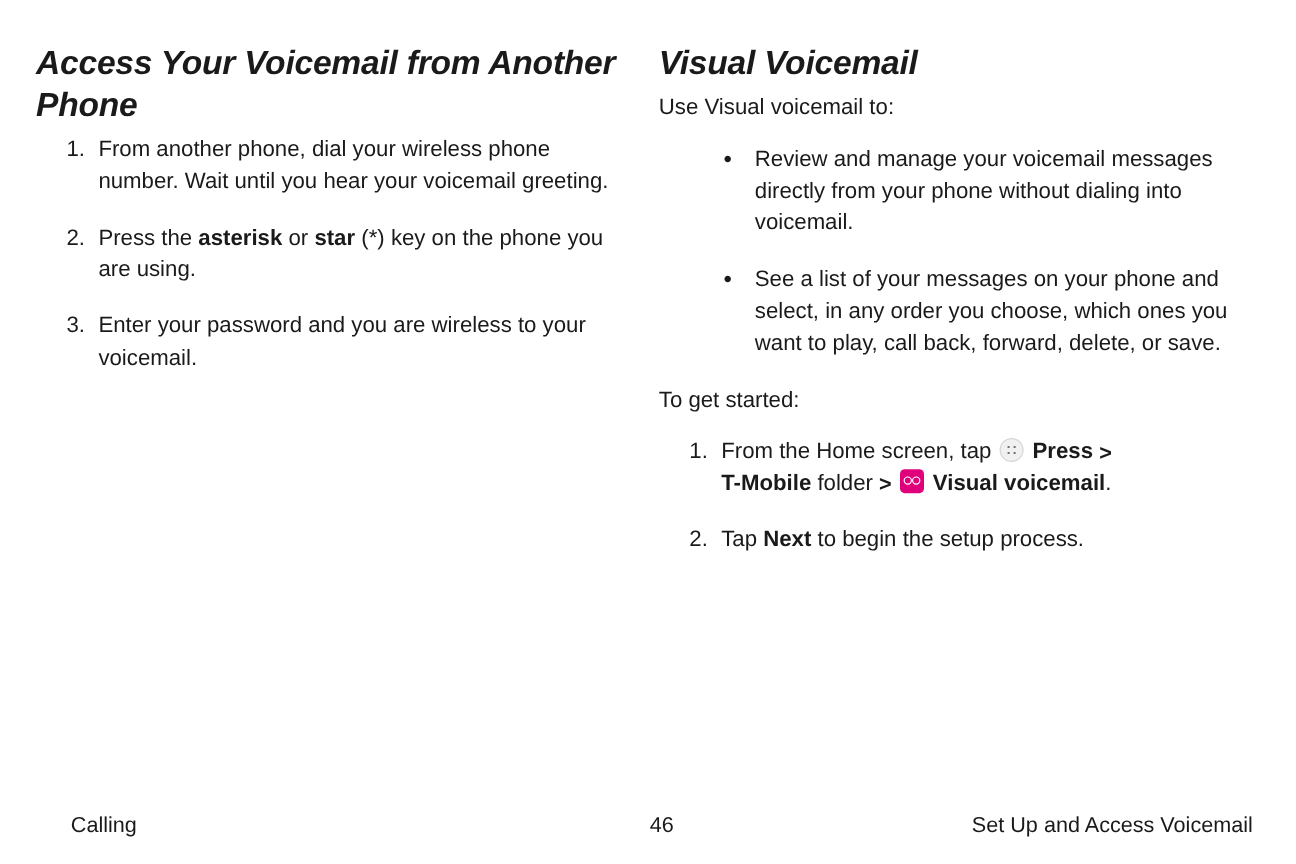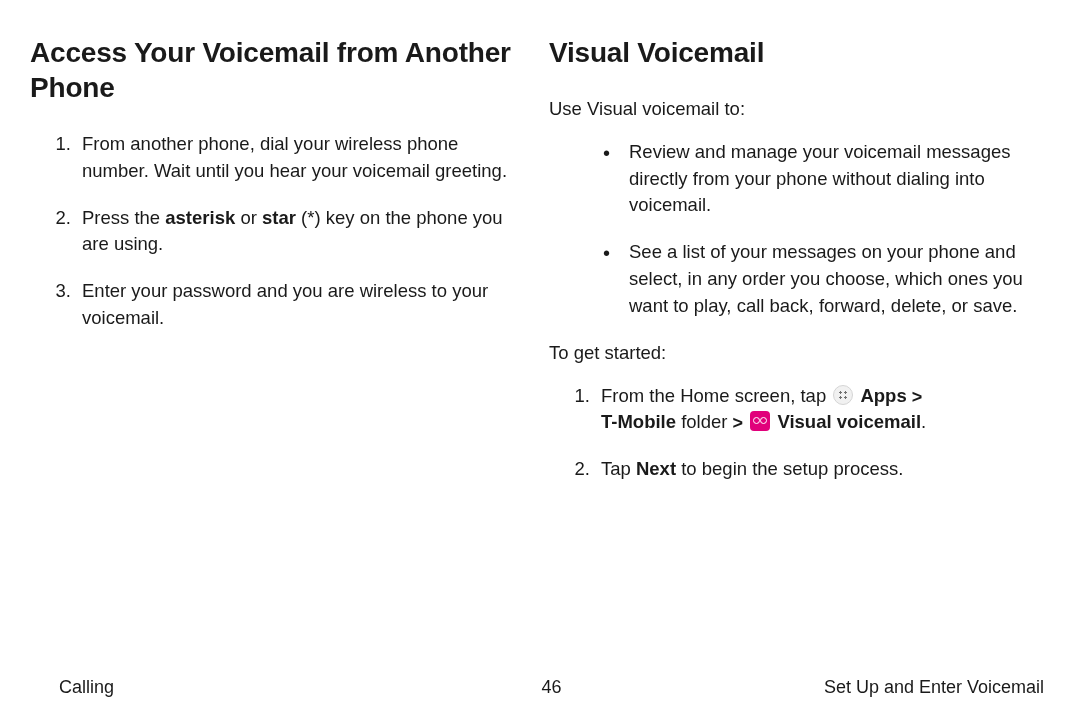--- a/index.html
+++ b/index.html
@@ -15,22 +15,23 @@
     gap: 24px;
   }
   .col {
     flex: 1;
     min-width: 0;
   }
   h2 {
     font-size: 28px;
     font-weight: 700;
     line-height: 1.25;
-    margin-bottom: 26px;
+    margin-bottom: 6px;
     letter-spacing: -0.2px;
+    font-style: italic;
   }
   p.intro {
     font-size: 18.5px;
     line-height: 1.45;
     margin-bottom: 16px;
   }
   ol {
     list-style: decimal;
     padding-left: 46px;
     font-size: 18.5px;
@@ -146,32 +147,32 @@
     <p class="intro">Use Visual voicemail to:</p>
     <ul class="bullets">
       <li>Review and manage your voicemail messages directly from your phone without dialing into voicemail.</li>
       <li>See a list of your messages on your phone and select, in any order you choose, which ones you want to play, call back, forward, delete, or save.</li>
     </ul>
     <p class="intro">To get started:</p>
     <ol>
       <li>
         <span>From the Home screen, tap </span>
         <span class="icon apps-icon"></span>
-        <span class="b">Apps</span>
+        <span class="b">Press</span>
         <span class="chev">&gt;</span>
         <br>
         <span class="b">T-Mobile</span><span> folder </span><span class="chev">&gt;</span>
         <span class="icon vv-icon"></span>
         <span class="b">Visual voicemail</span><span>.</span>
       </li>
       <li>
         <span>Tap </span><span class="b">Next</span><span> to begin the setup process.</span>
       </li>
     </ol>
   </div>
 
 </div>
 
 <div class="footer">
   <span>Calling</span>
   <span class="center">46</span>
-  <span>Set Up and Enter Voicemail</span>
+  <span>Set Up and Access Voicemail</span>
 </div>
 
 </body></html>

